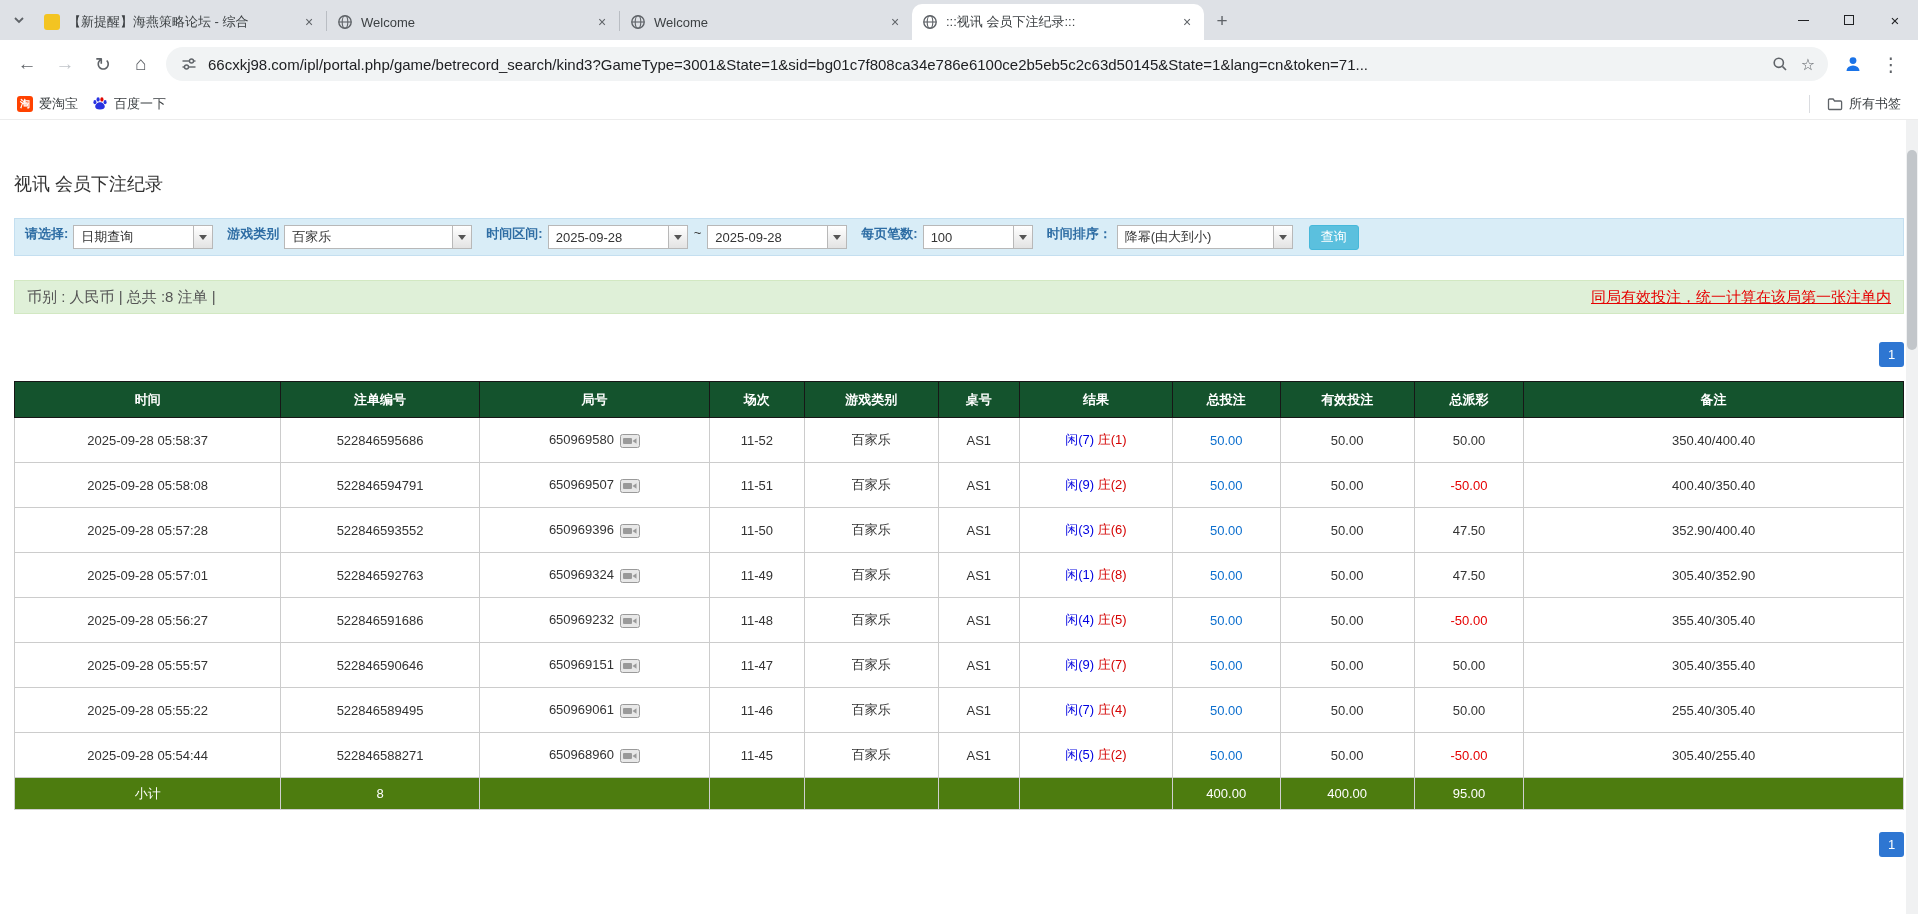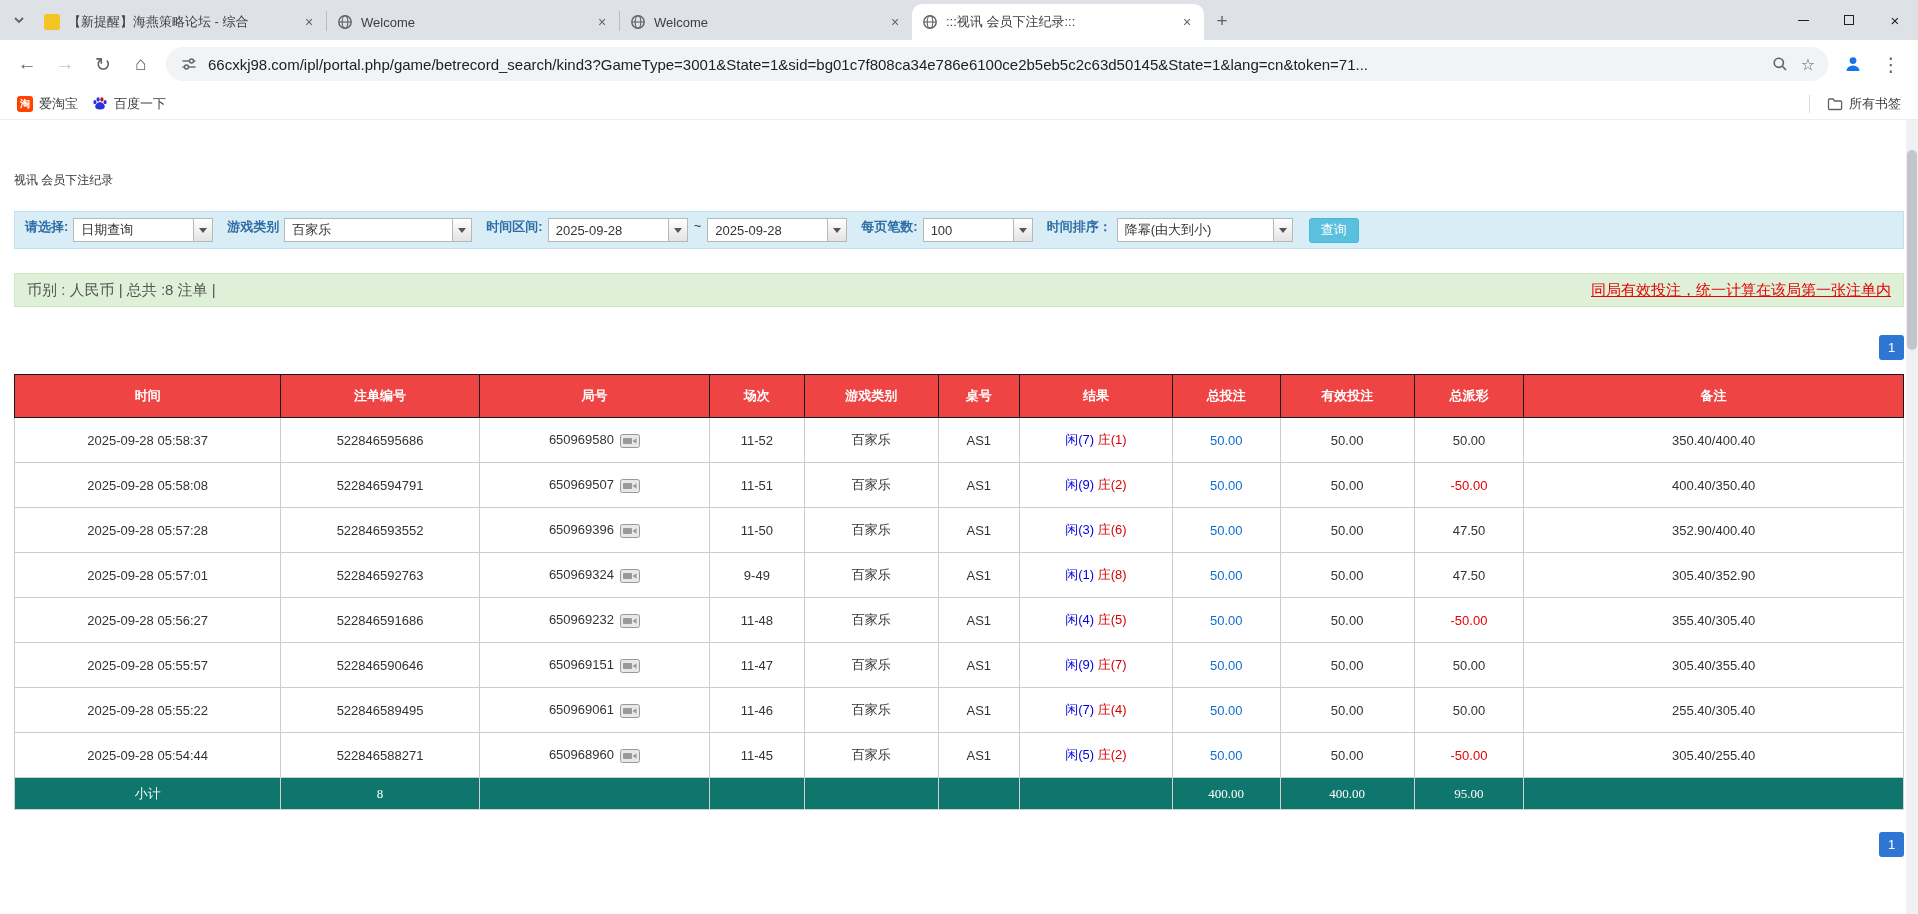--- a/index.html
+++ b/index.html
@@ -41,21 +41,21 @@
   .bookmarksbar { height:32px; background:#fff; border-bottom:1px solid #ececec;
                   display:flex; align-items:center; padding:0 10px; font-size:13px; color:#3c4043; }
   .bm { display:flex; align-items:center; gap:6px; padding:3px 7px; border-radius:6px; }
   .bm-icon { width:16px; height:16px; flex:none; border-radius:3px; display:flex; align-items:center; justify-content:center; }
   .taobao { background:#ff4200; color:#fff; font-size:10px; font-weight:bold; }
   .bm-spacer { flex:1; }
   .vdiv { width:1px; height:18px; background:#dadce0; margin-right:10px; }
 
   
   .page { position:relative; height:794px; padding:52px 14px 0; background:#fff; overflow:hidden; }
-  .page-title { font-size:12px; color:#333; }
+  .page-title { font-size:18px; color:#333; }
 
   .filterbar { margin-top:22px; height:38px; background:#d9edf7; border:1px solid #c4dff0;
                display:flex; align-items:center; padding:0 10px; font-size:13px; }
   .fgroup { display:flex; align-items:flex-start; margin-right:14px; }
   .flabel { color:#2e6da4; font-weight:bold; margin-right:5px; white-space:nowrap; }
   .combo { height:24px; background:#fff; border:1px solid #b8b8b8; display:flex; align-items:stretch; }
   .combo .val { flex:1; padding:0 7px; display:flex; align-items:center; color:#333; white-space:nowrap; overflow:hidden; }
   .arrow-btn { width:19px; flex:none; border-left:1px solid #b8b8b8; background:linear-gradient(#ffffff,#e3e3e3);
                display:flex; align-items:center; justify-content:center; }
   .arrow-btn::after { content:""; width:0; height:0; border:4px solid transparent; border-top:5px solid #555; margin-top:5px; }
@@ -68,23 +68,23 @@
                display:flex; align-items:center; justify-content:space-between; padding:0 12px; font-size:15px; color:#555; }
   .notice-right { color:#e60000;text-decoration:underline; }
 
   .pagerow { display:flex; justify-content:flex-end; }
   .pagerow.top { margin-top:28px; }
   .pagerow.bottom { margin-top:22px; }
   .pagebtn { min-width:25px; height:25px; padding:0 6px; background:#2e76d2; color:#fff; border-radius:3px;
              display:flex; align-items:center; justify-content:center; font-size:13px; cursor:pointer; }
 
   table.bets { width:100%; margin-top:14px; border-collapse:collapse; table-layout:fixed; font-size:13px; }
-  .bets th { background:#ef4444; color:#fff; height:43px; font-weight:bold; border:1px solid #171717; text-align:center; }
+  .bets th { background:#14532d; color:#fff; height:36px; font-weight:bold; border:1px solid #171717; text-align:center; }
   .bets td { height:45px; border:1px solid #ccc; background:#fff; color:#333; text-align:center; }
-  .bets tr.sum td { background:#0f766e; color:#fff; height:32px; border-color:#cfcfcf;font-family:Liberation Serif, serif; }
+  .bets tr.sum td { background:#4d7c0f; color:#fff; height:32px; border-color:#cfcfcf; }
   .player { color:#0000e0; }
   .banker { color:#d40000;margin-top:42px; }
   .betlink { color:#0d6fce; cursor:pointer; }
   td.neg { color:#e60000; }
   .round { margin-right:6px; }
   .cam svg { vertical-align:middle; }
 
   .scrollbar { position:absolute; top:0; right:0; width:12px; height:794px; background:#f0f1f2; }
   .scroll-thumb { position:absolute; top:30px; left:1px; width:10px; height:200px; background:#c2c6ca; border-radius:5px; }
 </style>
@@ -359,21 +359,21 @@
             <td>352.90/400.40</td>
           </tr>
           <tr>
             <td>2025-09-28 05:57:01</td>
             <td>522846592763</td>
             <td><span class="round">650969324</span><span class="cam"><svg width="20" height="14" viewBox="0 0 20 14">
                   <rect x="0.5" y="0.5" width="19" height="13" rx="2" fill="#e8e8e8" stroke="#9a9a9a"></rect>
                   <rect x="3" y="4" width="9" height="6" rx="1" fill="#9a9a9a"></rect>
                   <path d="M12.5 7 L16.5 4.3 V9.7 Z" fill="#9a9a9a"></path>
                 </svg></span></td>
-            <td>9-49</td>
+            <td>11-49</td>
             <td>百家乐</td>
             <td>AS1</td>
             <td><span class="player">闲(1)</span> <span class="banker">庄(8)</span></td>
             <td><span class="betlink">50.00</span></td>
             <td>50.00</td>
             <td class="">47.50</td>
             <td>305.40/352.90</td>
           </tr>
           <tr>
             <td>2025-09-28 05:56:27</td>

